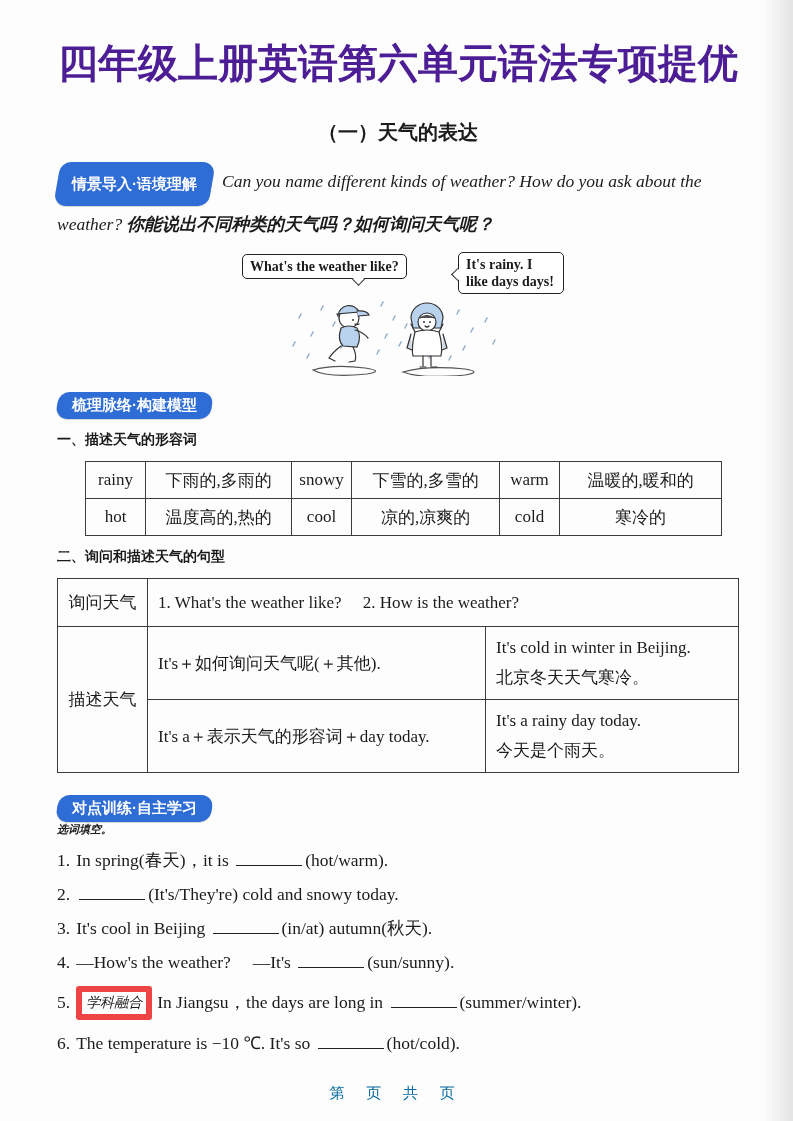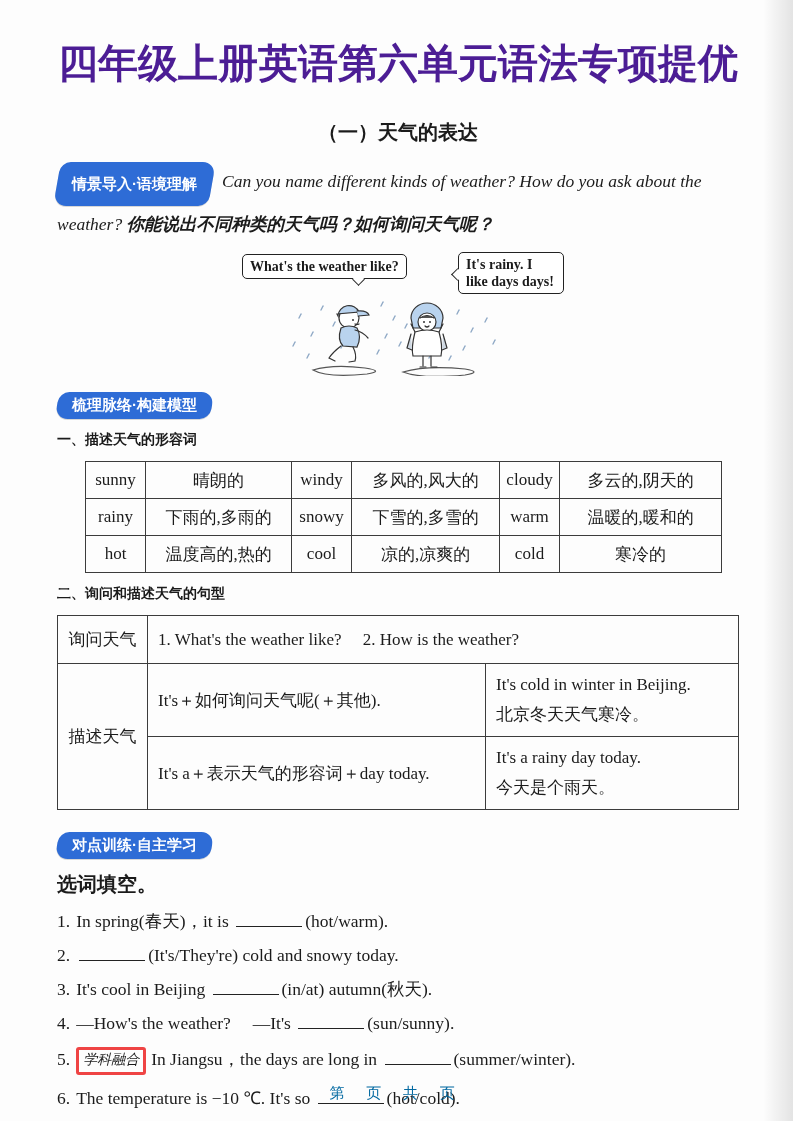--- a/index.html
+++ b/index.html
@@ -122,47 +122,46 @@
   .sent-table td { font-size: 17px; padding: 6px 10px; }
   .sent-table .label-cell { width: 90px; text-align: center; padding: 12px 4px; }
   .sent-table .ask-cell { height: 38px; }
   .sent-table .pattern-cell { width: 338px; height: 70px; }
   .sent-table .example-cell { line-height: 30px; }
 
   
   .practice-title {
     font-family: "Liberation Sans", sans-serif;
     font-weight: 700;
-    font-size: 20px;
-    margin-top: 12px;
+    font-size: 11px;
+    font-style: italic;
   }
   .question {
     font-size: 17.5px;
     margin-top: 13px;
     line-height: 21px;
   }
   .question .num { margin-right: 6px; }
   .blank {
     display: inline-block;
     width: 66px;
     height: 15px;
     border-bottom: 1.2px solid #222;
     margin: 0 3px;
     vertical-align: baseline;
   }
   .fusion-tag {
     display: inline-block;
-    border: 3px solid #ef4444;
+    border: 6px solid #ef4444;
     border-radius: 3px;
     font-size: 14px;
     font-style: italic;
     padding: 0 4px 1px;
     margin-right: 5px;
     vertical-align: 1px;
-    font-family: Liberation Mono, monospace;
   }
 
   .footer {
     position: absolute;
     left: 0; right: 0;
     bottom: 18px;
     text-align: center;
     font-size: 15px;
     letter-spacing: 9px;
     color: #0369a1;
@@ -252,28 +251,20 @@
 
     <div class="badge-row">
       <span class="badge"><span>梳理脉络·构建模型</span></span>
     </div>
 
     <div class="section-heading">一、描述天气的形容词</div>
 
     <table class="adj-table">
       <tbody>
         <tr>
-          <td class="w">sunny</td>
-          <td class="m1">晴朗的</td>
-          <td class="w">windy</td>
-          <td class="m2">多风的,风大的</td>
-          <td class="w">cloudy</td>
-          <td class="m3">多云的,阴天的</td>
-        </tr>
-        <tr>
           <td class="w">rainy</td>
           <td class="m1">下雨的,多雨的</td>
           <td class="w">snowy</td>
           <td class="m2">下雪的,多雪的</td>
           <td class="w">warm</td>
           <td class="m3">温暖的,暖和的</td>
         </tr>
         <tr>
           <td class="w">hot</td>
           <td class="m1">温度高的,热的</td>

